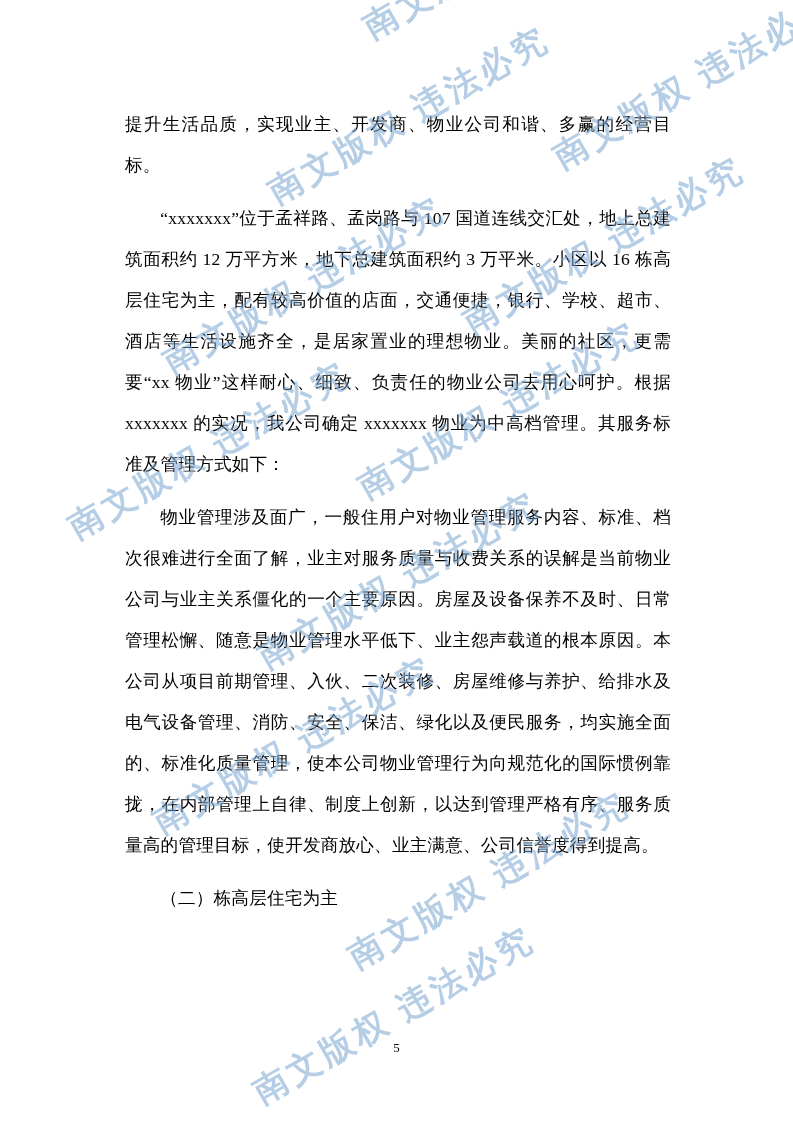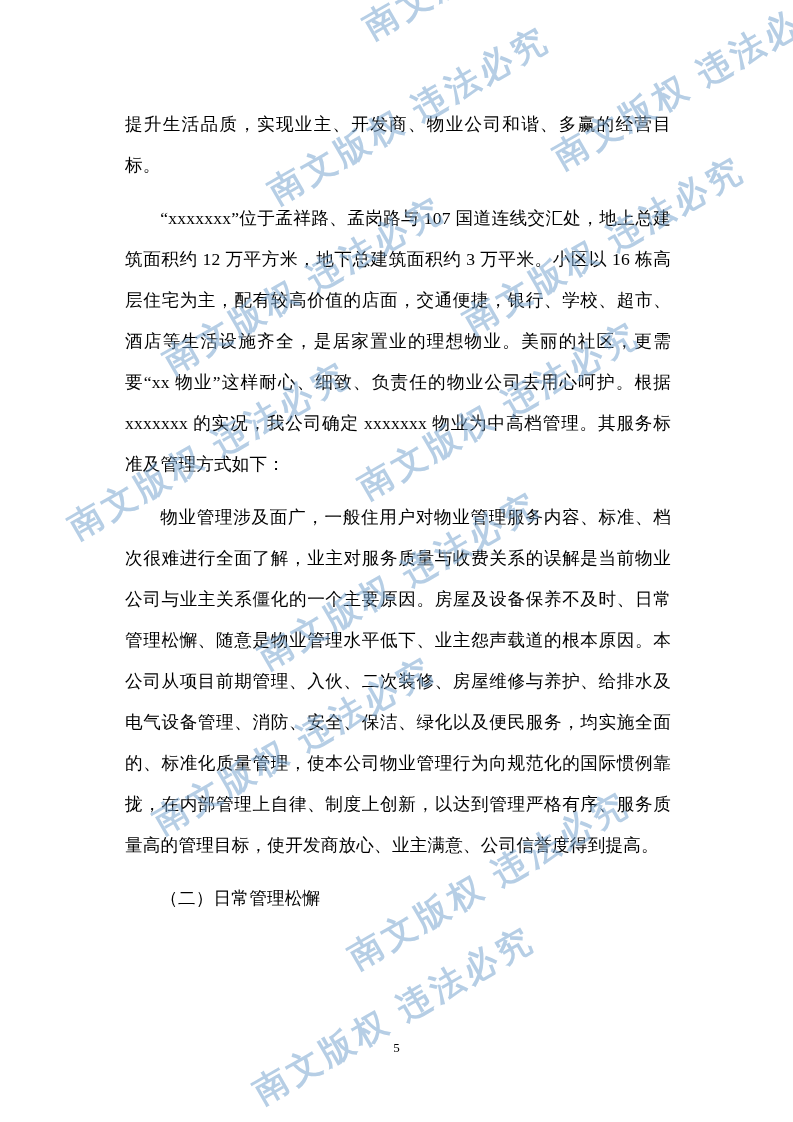--- a/index.html
+++ b/index.html
@@ -73,21 +73,21 @@
 </style>
 </head>
 <body>
 
 <div class="page">
 
   <div class="content">
     <p class="para">提升生活品质，实现业主、开发商、物业公司和谐、多赢的经营目标。</p>
     <p class="para indent">“xxxxxxx”位于孟祥路、孟岗路与 107 国道连线交汇处，地上总建筑面积约 12 万平方米，地下总建筑面积约 3 万平米。小区以 16 栋高层住宅为主，配有较高价值的店面，交通便捷，银行、学校、超市、酒店等生活设施齐全，是居家置业的理想物业。美丽的社区，更需要“xx 物业”这样耐心、细致、负责任的物业公司去用心呵护。根据 xxxxxxx 的实况，我公司确定 xxxxxxx 物业为中高档管理。其服务标准及管理方式如下：</p>
     <p class="para indent">物业管理涉及面广，一般住用户对物业管理服务内容、标准、档次很难进行全面了解，业主对服务质量与收费关系的误解是当前物业公司与业主关系僵化的一个主要原因。房屋及设备保养不及时、日常管理松懈、随意是物业管理水平低下、业主怨声载道的根本原因。本公司从项目前期管理、入伙、二次装修、房屋维修与养护、给排水及电气设备管理、消防、安全、保洁、绿化以及便民服务，均实施全面的、标准化质量管理，使本公司物业管理行为向规范化的国际惯例靠拢，在内部管理上自律、制度上创新，以达到管理严格有序、服务质量高的管理目标，使开发商放心、业主满意、公司信誉度得到提高。</p>
-    <p class="para indent">（二）日常管理松懈</p>
+    <p class="para indent">（二）栋高层住宅为主</p>
   </div>
 
   <div class="page-number">5</div>
 
   <div class="watermarks">
       <div class="wm" style="left: 355px; top: 10px; font-size: 34px; color: rgb(123, 167, 208); transform: rotate(-30deg);">南文版权 违法必究</div>
       <div class="wm" style="left: 545px; top: 140px; font-size: 34px; color: rgb(123, 167, 208); transform: rotate(-30deg);">南文版权 违法必究</div>
       <div class="wm" style="left: 260px; top: 175px; font-size: 34px; color: rgb(123, 167, 208); transform: rotate(-30deg);">南文版权 违法必究</div>
       <div class="wm" style="left: 455px; top: 305px; font-size: 34px; color: rgb(123, 167, 208); transform: rotate(-30deg);">南文版权 违法必究</div>
       <div class="wm" style="left: 155px; top: 345px; font-size: 34px; color: rgb(123, 167, 208); transform: rotate(-30deg);">南文版权 违法必究</div>

